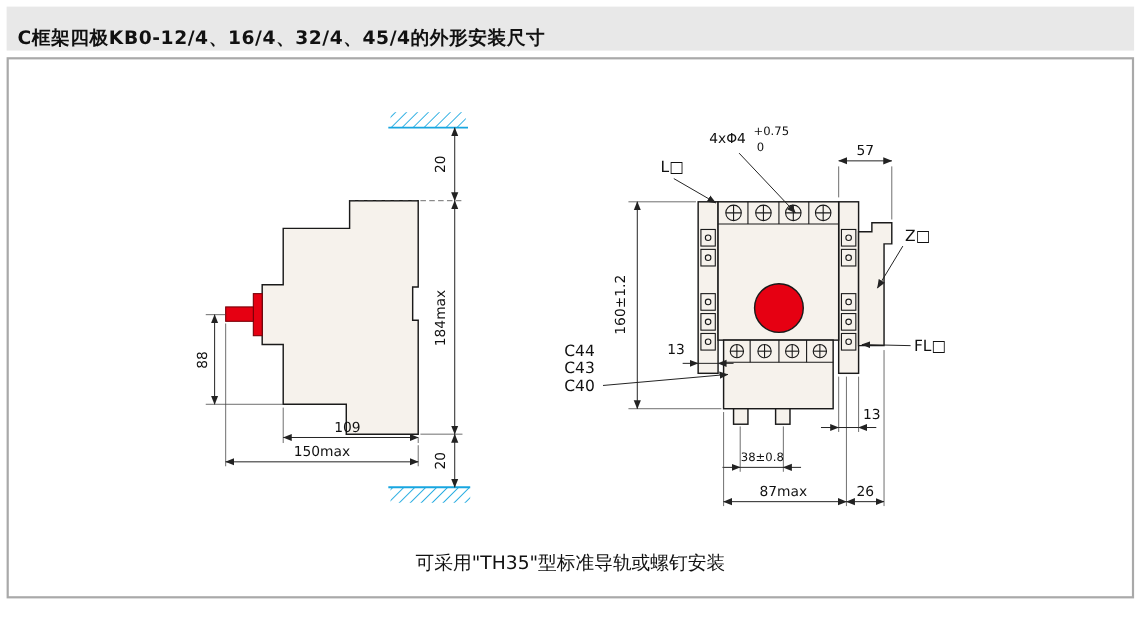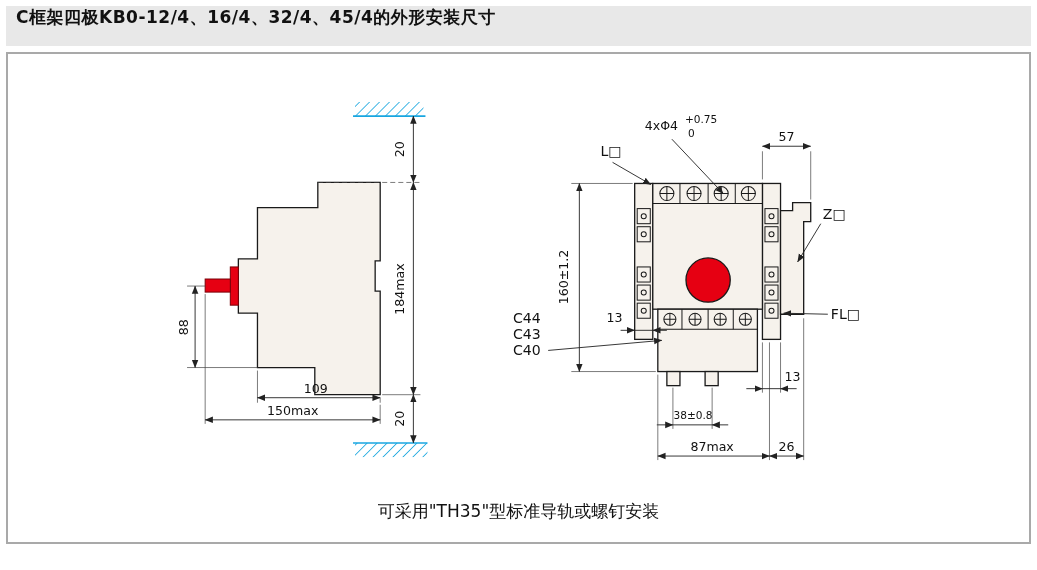--- a/index.html
+++ b/index.html
@@ -1,19 +1,19 @@
 <!DOCTYPE html>
 <html><head>
 <meta charset="utf-8">
 <style>
   * { margin:0; padding:0; box-sizing:border-box; }
   html,body { width:1037px; height:570px; background:#fff;
     font-family:"DejaVu Sans","Liberation Sans",sans-serif; }
   .page { padding:6px; }
-  .title-bar { height:40px; background:#e8e8e8; display:flex; align-items:flex-start;
+  .title-bar { height:40px; background:#e8e8e8; display:flex; align-items:flex-end;
     padding:0 10px; }
   .title-text { font-size:17px; font-weight:bold; color:#111; letter-spacing:.5px; }
   .panel { margin-top:6px; border:2px solid #a9a9a9; background:#fff; height:492px; }
   .drawing { display:block; width:100%; height:444px; }
   .caption { text-align:center; font-size:17px; color:#111; padding-top:2px; }
 
   
   text { fill:#111; font-family:"DejaVu Sans","Liberation Sans",sans-serif; }
   .dim-t { font-size:12.5px; }
   .lbl { font-size:14px; }

